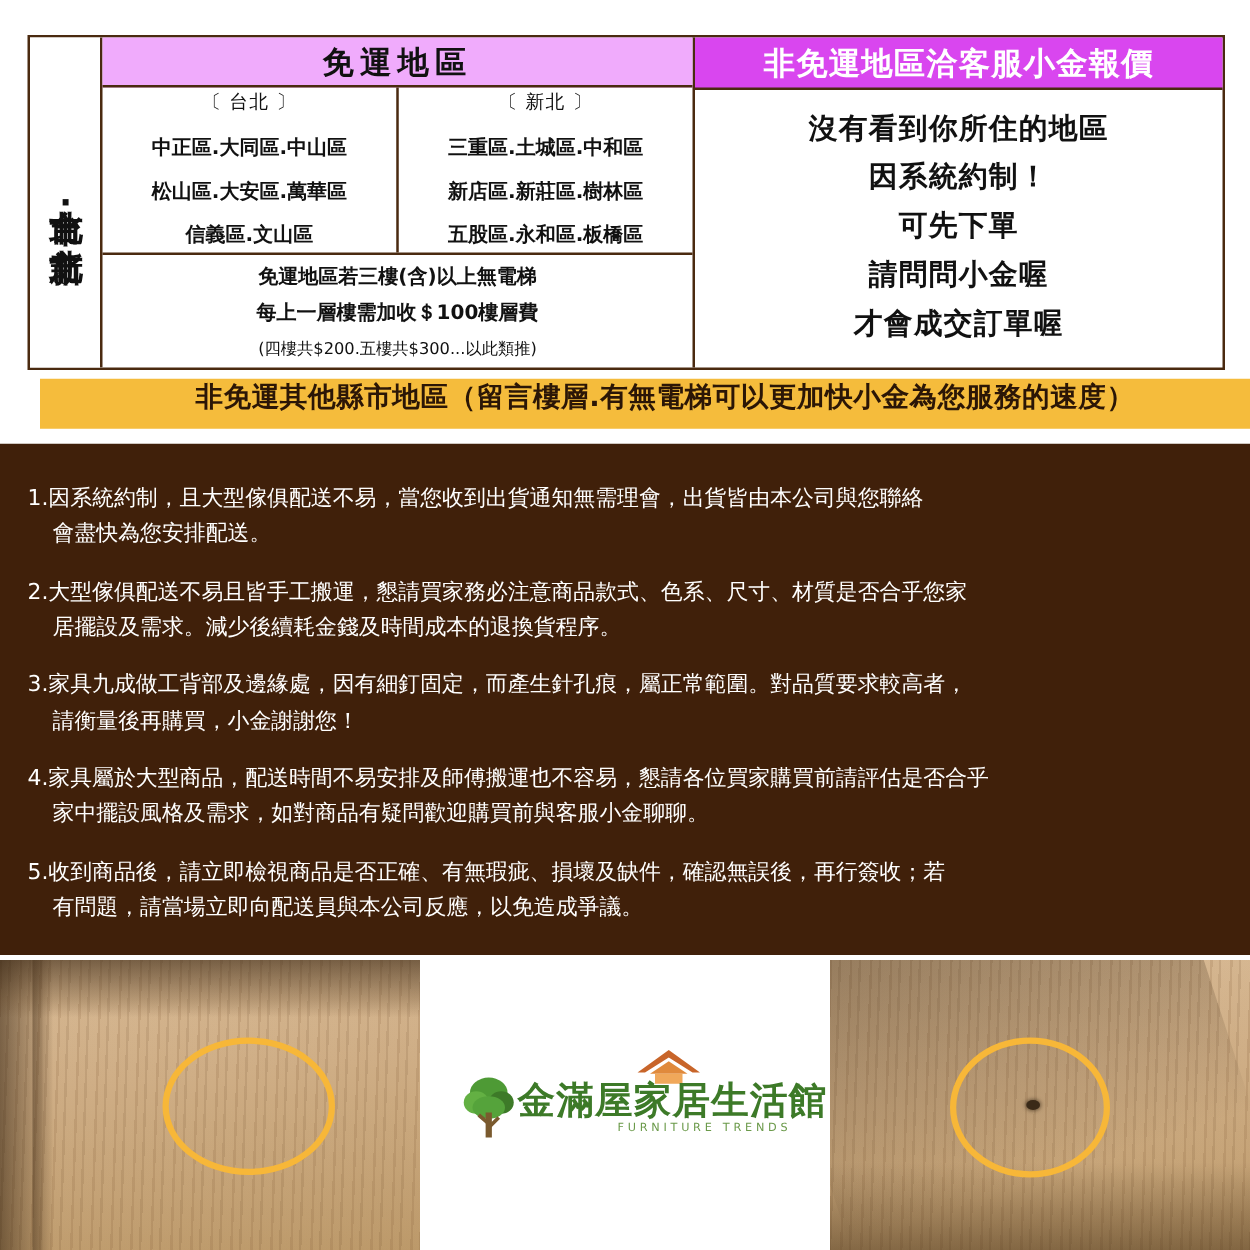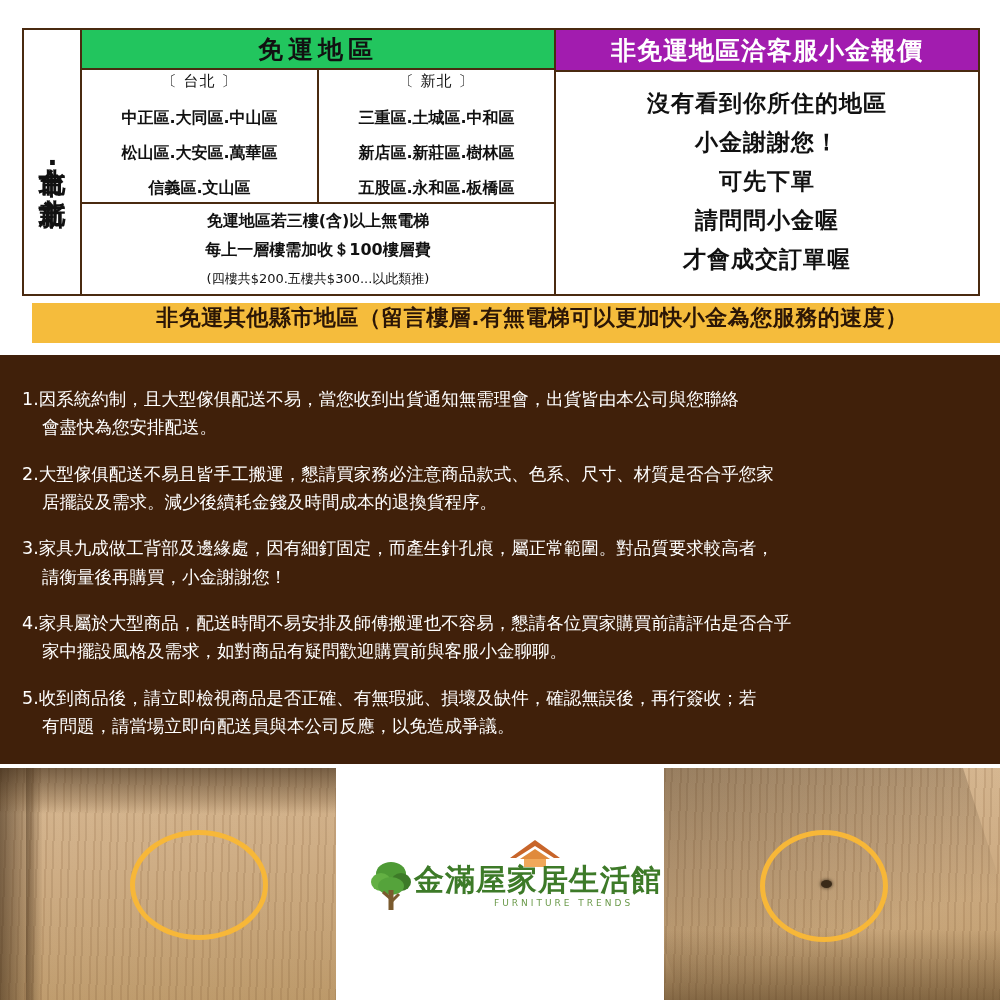--- a/index.html
+++ b/index.html
@@ -52,21 +52,21 @@
   }
   .free-col {
     width: 474px;
     border-right: 2px solid #4a2a10;
     box-sizing: border-box;
     display: flex;
     flex-direction: column;
   }
   .free-head {
     height: 42px;
-    background: #22c55e;
+    background: #f0abfc;
     display: flex;
     align-items: center;
     justify-content: center;
     border-bottom: 2px solid #4a2a10;
     box-sizing: border-box;
   }
   .free-head span {
     font-size: 25px;
     font-weight: bold;
     color: #111111;
@@ -126,21 +126,21 @@
     margin-top: 5px;
     white-space: nowrap;
   }
   .nonfree-col {
     flex: 1;
     display: flex;
     flex-direction: column;
   }
   .nonfree-head {
     height: 42px;
-    background: #a21caf;
+    background: #d946ef;
     display: flex;
     align-items: center;
     justify-content: center;
     border-bottom: 2px solid #4a2a10;
     box-sizing: border-box;
   }
   .nonfree-head span {
     font-size: 25px;
     font-weight: bold;
     color: #ffffff;
@@ -366,21 +366,21 @@
         <div class="elev-small">(四樓共$200.五樓共$300...以此類推)</div>
       </div>
     </div>
 
     <div class="nonfree-col">
       <div class="nonfree-head">
         <span>非免運地區洽客服小金報價</span>
       </div>
       <div class="nonfree-body">
         <div class="nonfree-line">沒有看到你所住的地區</div>
-        <div class="nonfree-line">小金謝謝您！</div>
+        <div class="nonfree-line">因系統約制！</div>
         <div class="nonfree-line">可先下單</div>
         <div class="nonfree-line">請問問小金喔</div>
         <div class="nonfree-line">才會成交訂單喔</div>
       </div>
     </div>
   </div>
 
   <div class="orange-banner">
     <span>非免運其他縣市地區（留言樓層.有無電梯可以更加快小金為您服務的速度）</span>
   </div>

